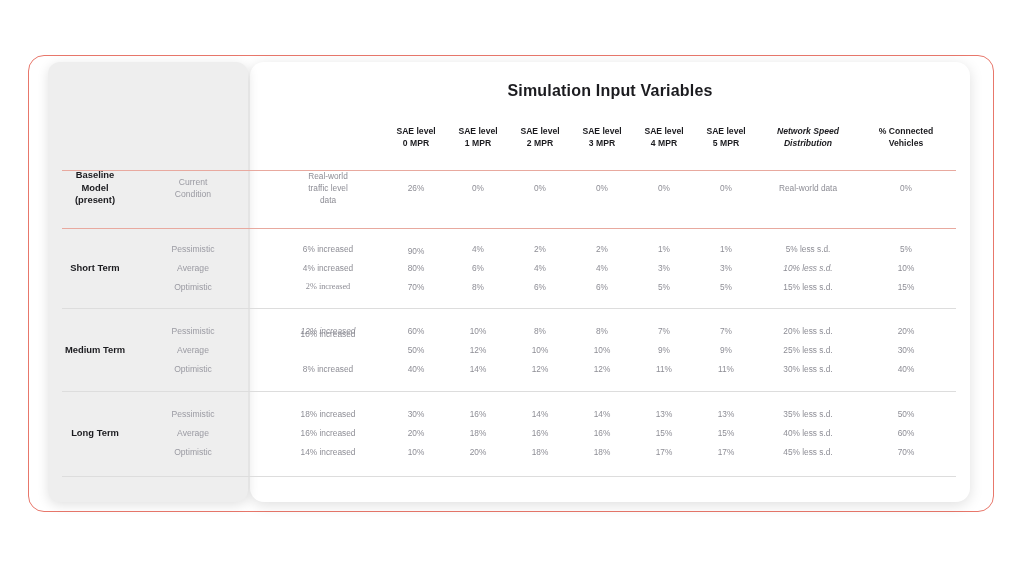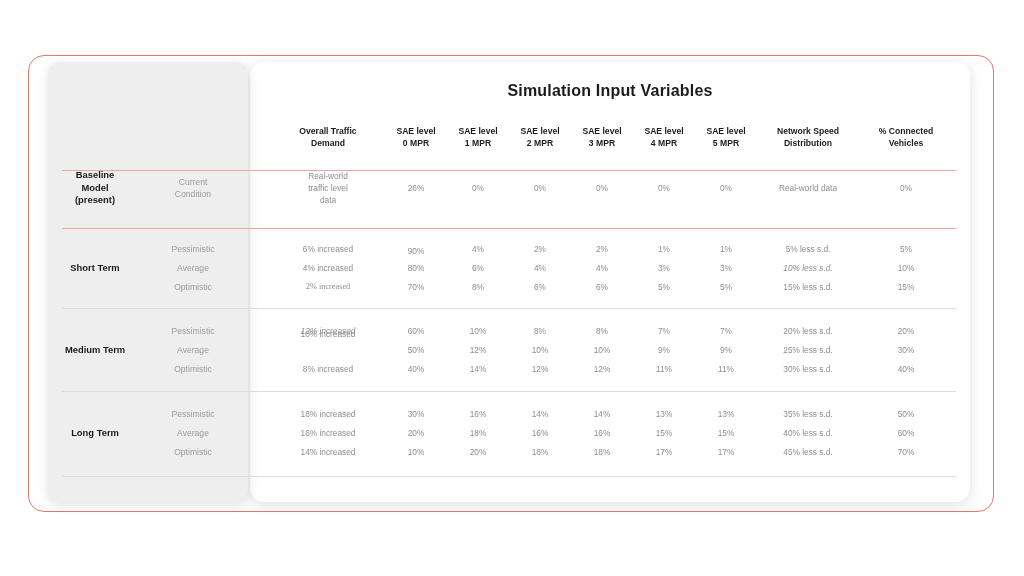--- a/index.html
+++ b/index.html
@@ -115,35 +115,33 @@
 <div id="stage">
 
   <div class="outer-frame"></div>
 
   <div class="white-card"></div>
   <div class="gray-card"></div>
 
   <div class="sim-title">Simulation Input Variables</div>
 
   <div class="col-headers" id="col-headers">
-      <div class="col-head" style="left: 20px; top: 0px; width: 116px;">Overall Traffic
-Demand</div>
       <div class="col-head" style="left: 134px; top: 0px; width: 64px;">SAE level
 0 MPR</div>
       <div class="col-head" style="left: 196px; top: 0px; width: 64px;">SAE level
 1 MPR</div>
       <div class="col-head" style="left: 258px; top: 0px; width: 64px;">SAE level
 2 MPR</div>
       <div class="col-head" style="left: 320px; top: 0px; width: 64px;">SAE level
 3 MPR</div>
       <div class="col-head" style="left: 382px; top: 0px; width: 64px;">SAE level
 4 MPR</div>
       <div class="col-head" style="left: 444px; top: 0px; width: 64px;">SAE level
 5 MPR</div>
-      <div class="col-head" style="left: 504px; top: 0px; width: 108px;">Network Speed
+      <div class="col-head" style="left: 504px; top: 0px; width: 108px; font-style: italic;">Network Speed
 Distribution</div>
       <div class="col-head" style="left: 606px; top: 0px; width: 100px;">% Connected
 Vehicles</div>
     </div>
 
   <div id="rules">
       <div class="rule rule-red" style="left: 62px; top: 170px; width: 894px;"></div>
       <div class="rule rule-red" style="left: 62px; top: 228px; width: 894px;"></div>
       <div class="rule rule-gray" style="left: 62px; top: 308px; width: 894px;"></div>
       <div class="rule rule-gray" style="left: 62px; top: 391px; width: 894px;"></div>

